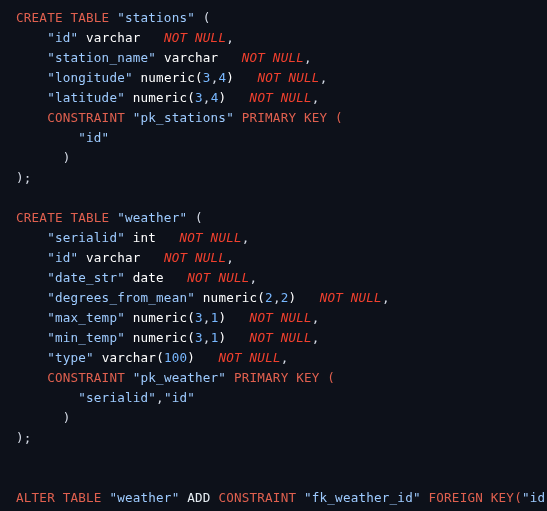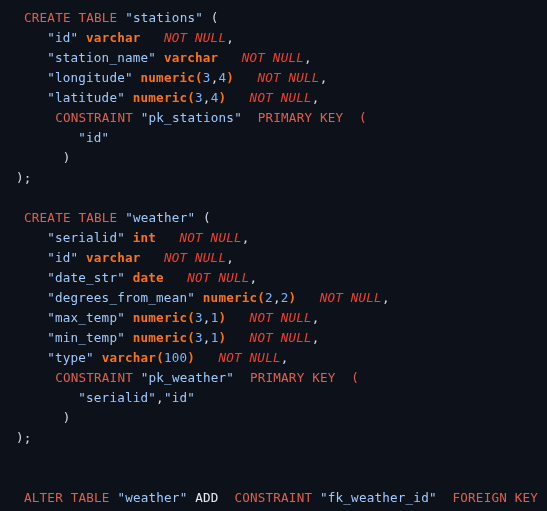--- a/index.html
+++ b/index.html
@@ -22,23 +22,23 @@
   }
   .code-line {
     height: 20px;
     line-height: 20px;
     font-size: 12.6px;
     white-space: pre;
     letter-spacing: 0.2px;
   }
   .tok { white-space: pre; }
   
-  .t-kw       { color: #e0604f; margin-left: 8px; }   
+  .t-kw       { color: #e0604f; }   
   .t-kw-str   { color: #f0402e; font-style: italic; }   
-  .t-type     { color: #f97316; font-weight: bold; }   
+  .t-type     { color: #ffffff; }   
   .t-str      { color: #9ecbff; }   
   .t-num      { color: #79b8ff; }   
   .t-punct    { color: #d8dee9; }   
   .t-plain    { color: #e6edf3; text-align: right; }   
 </style>
 </head>
 <body>
 
 <div id="code-view">
     <div class="code-line"><span class="tok t-kw">CREATE TABLE </span><span class="tok t-str">"stations"</span><span class="tok t-punct"> (</span></div>

